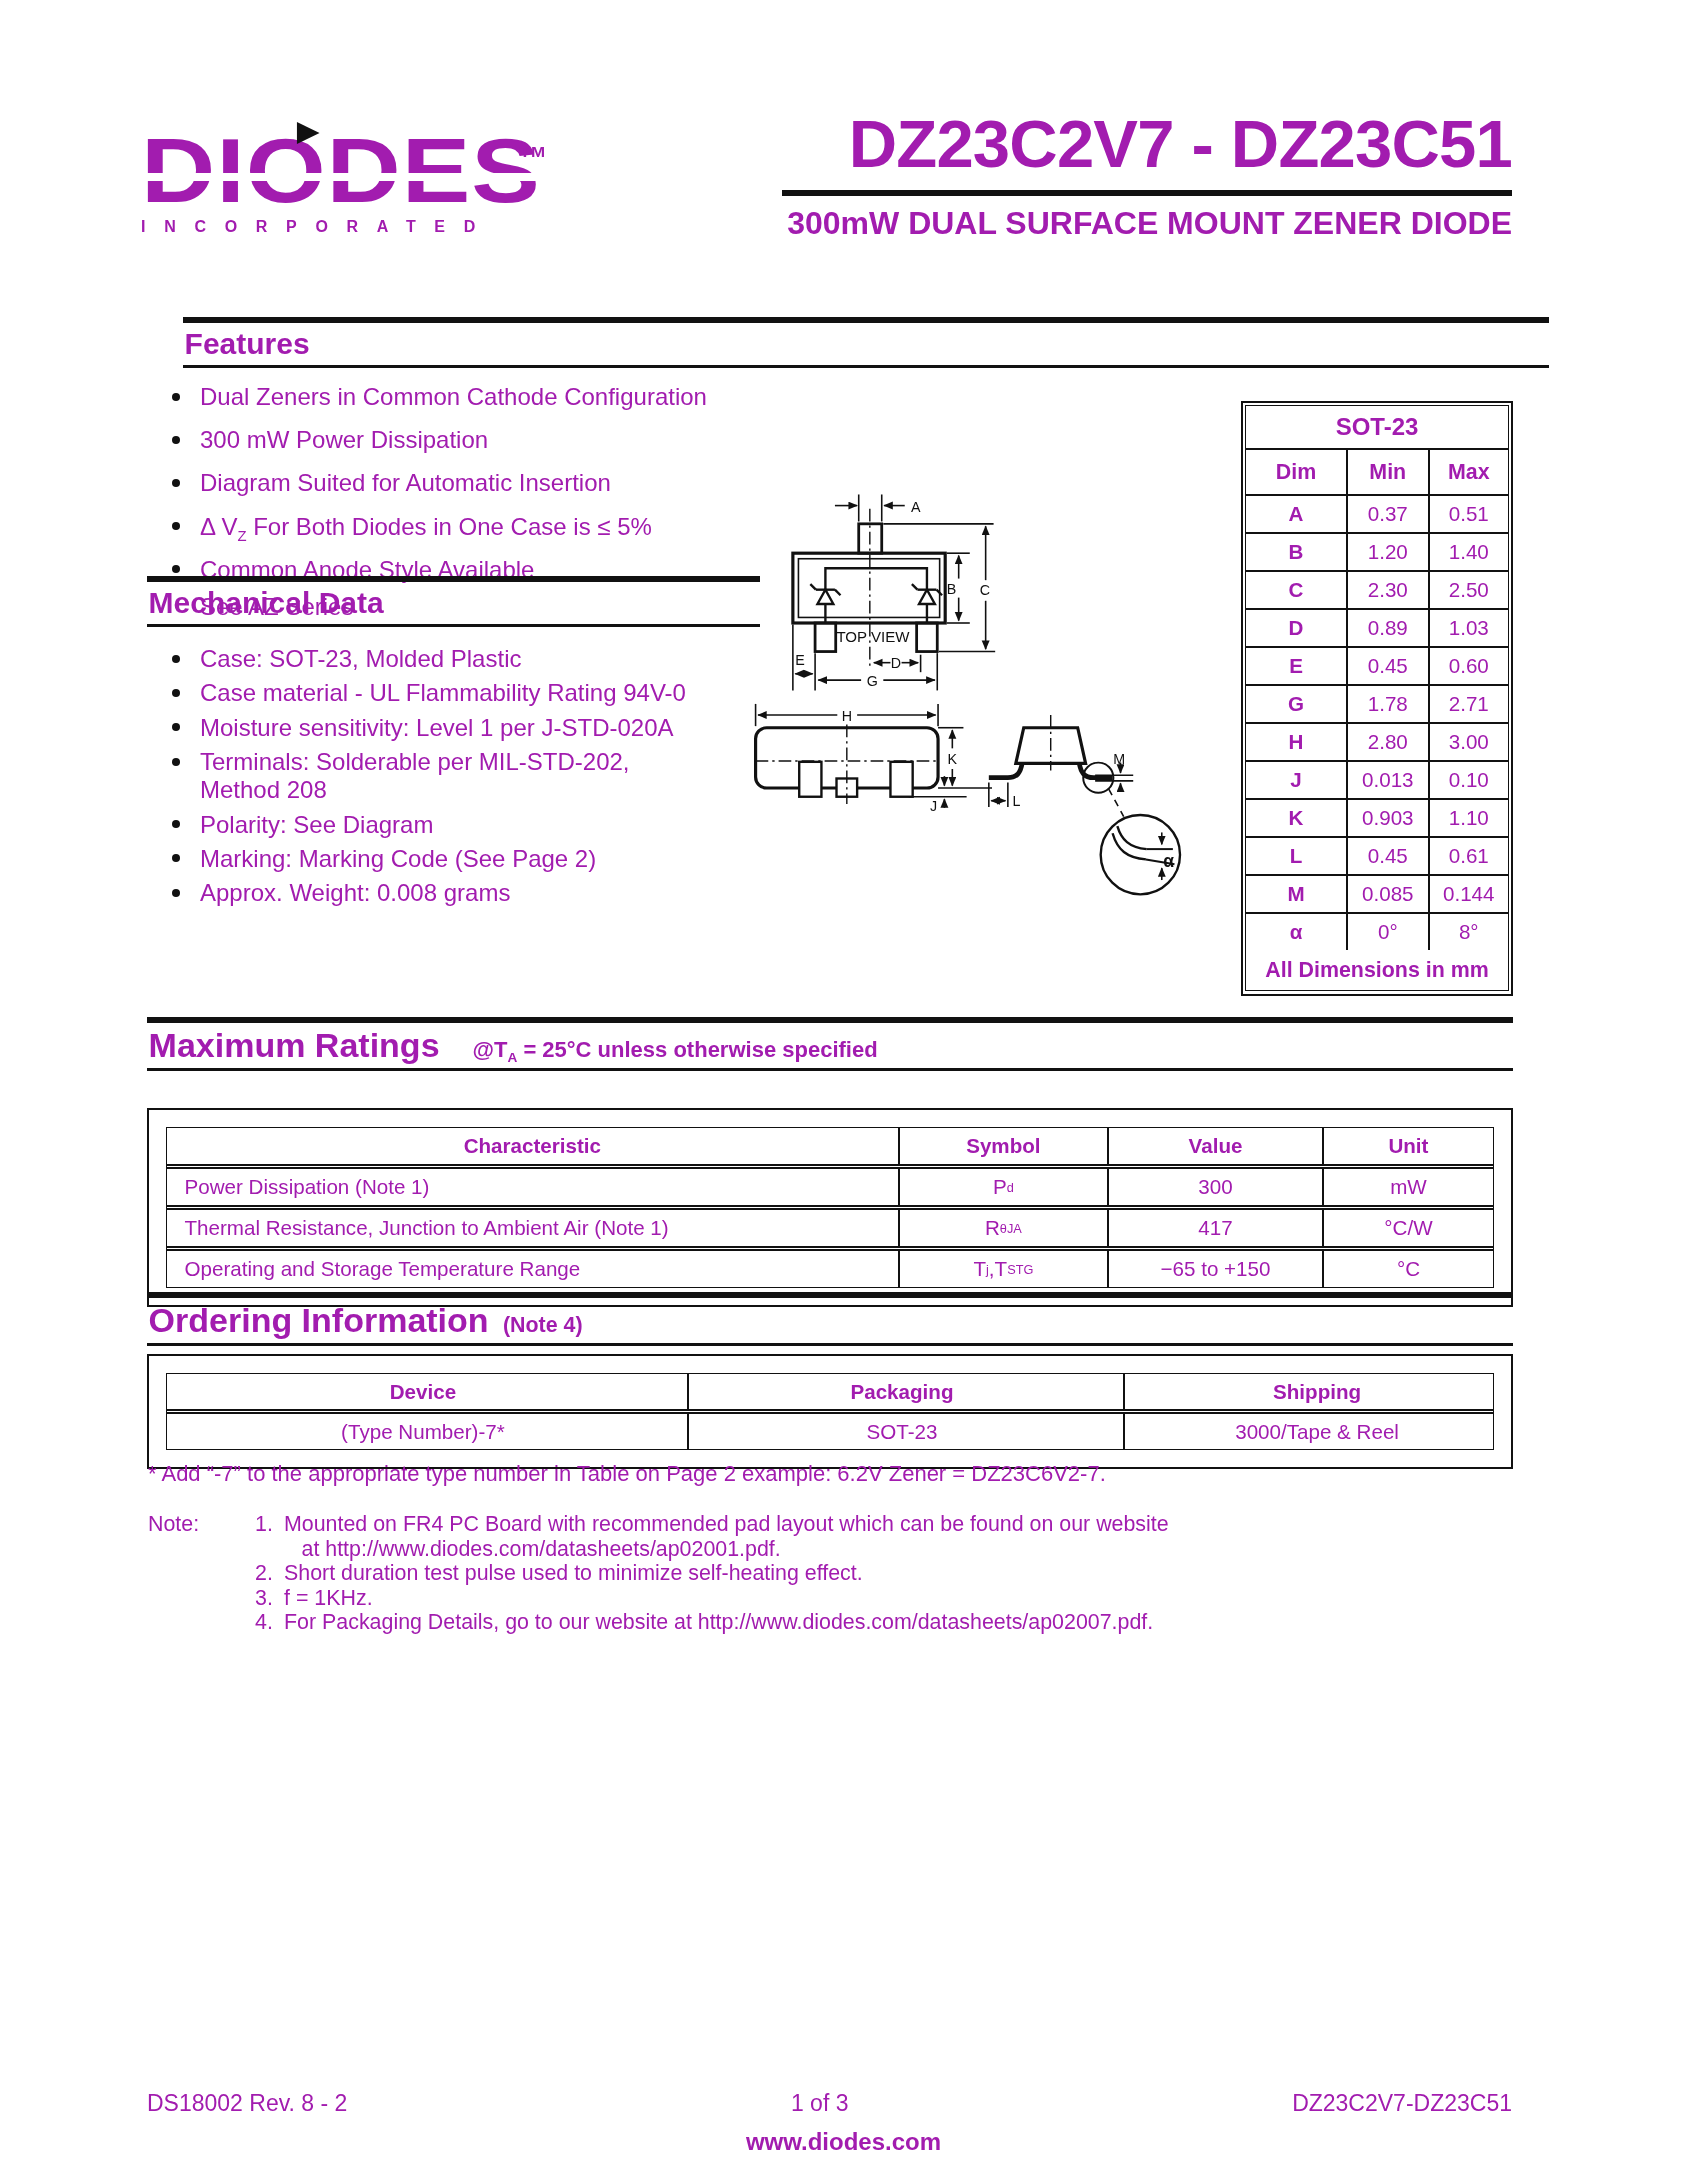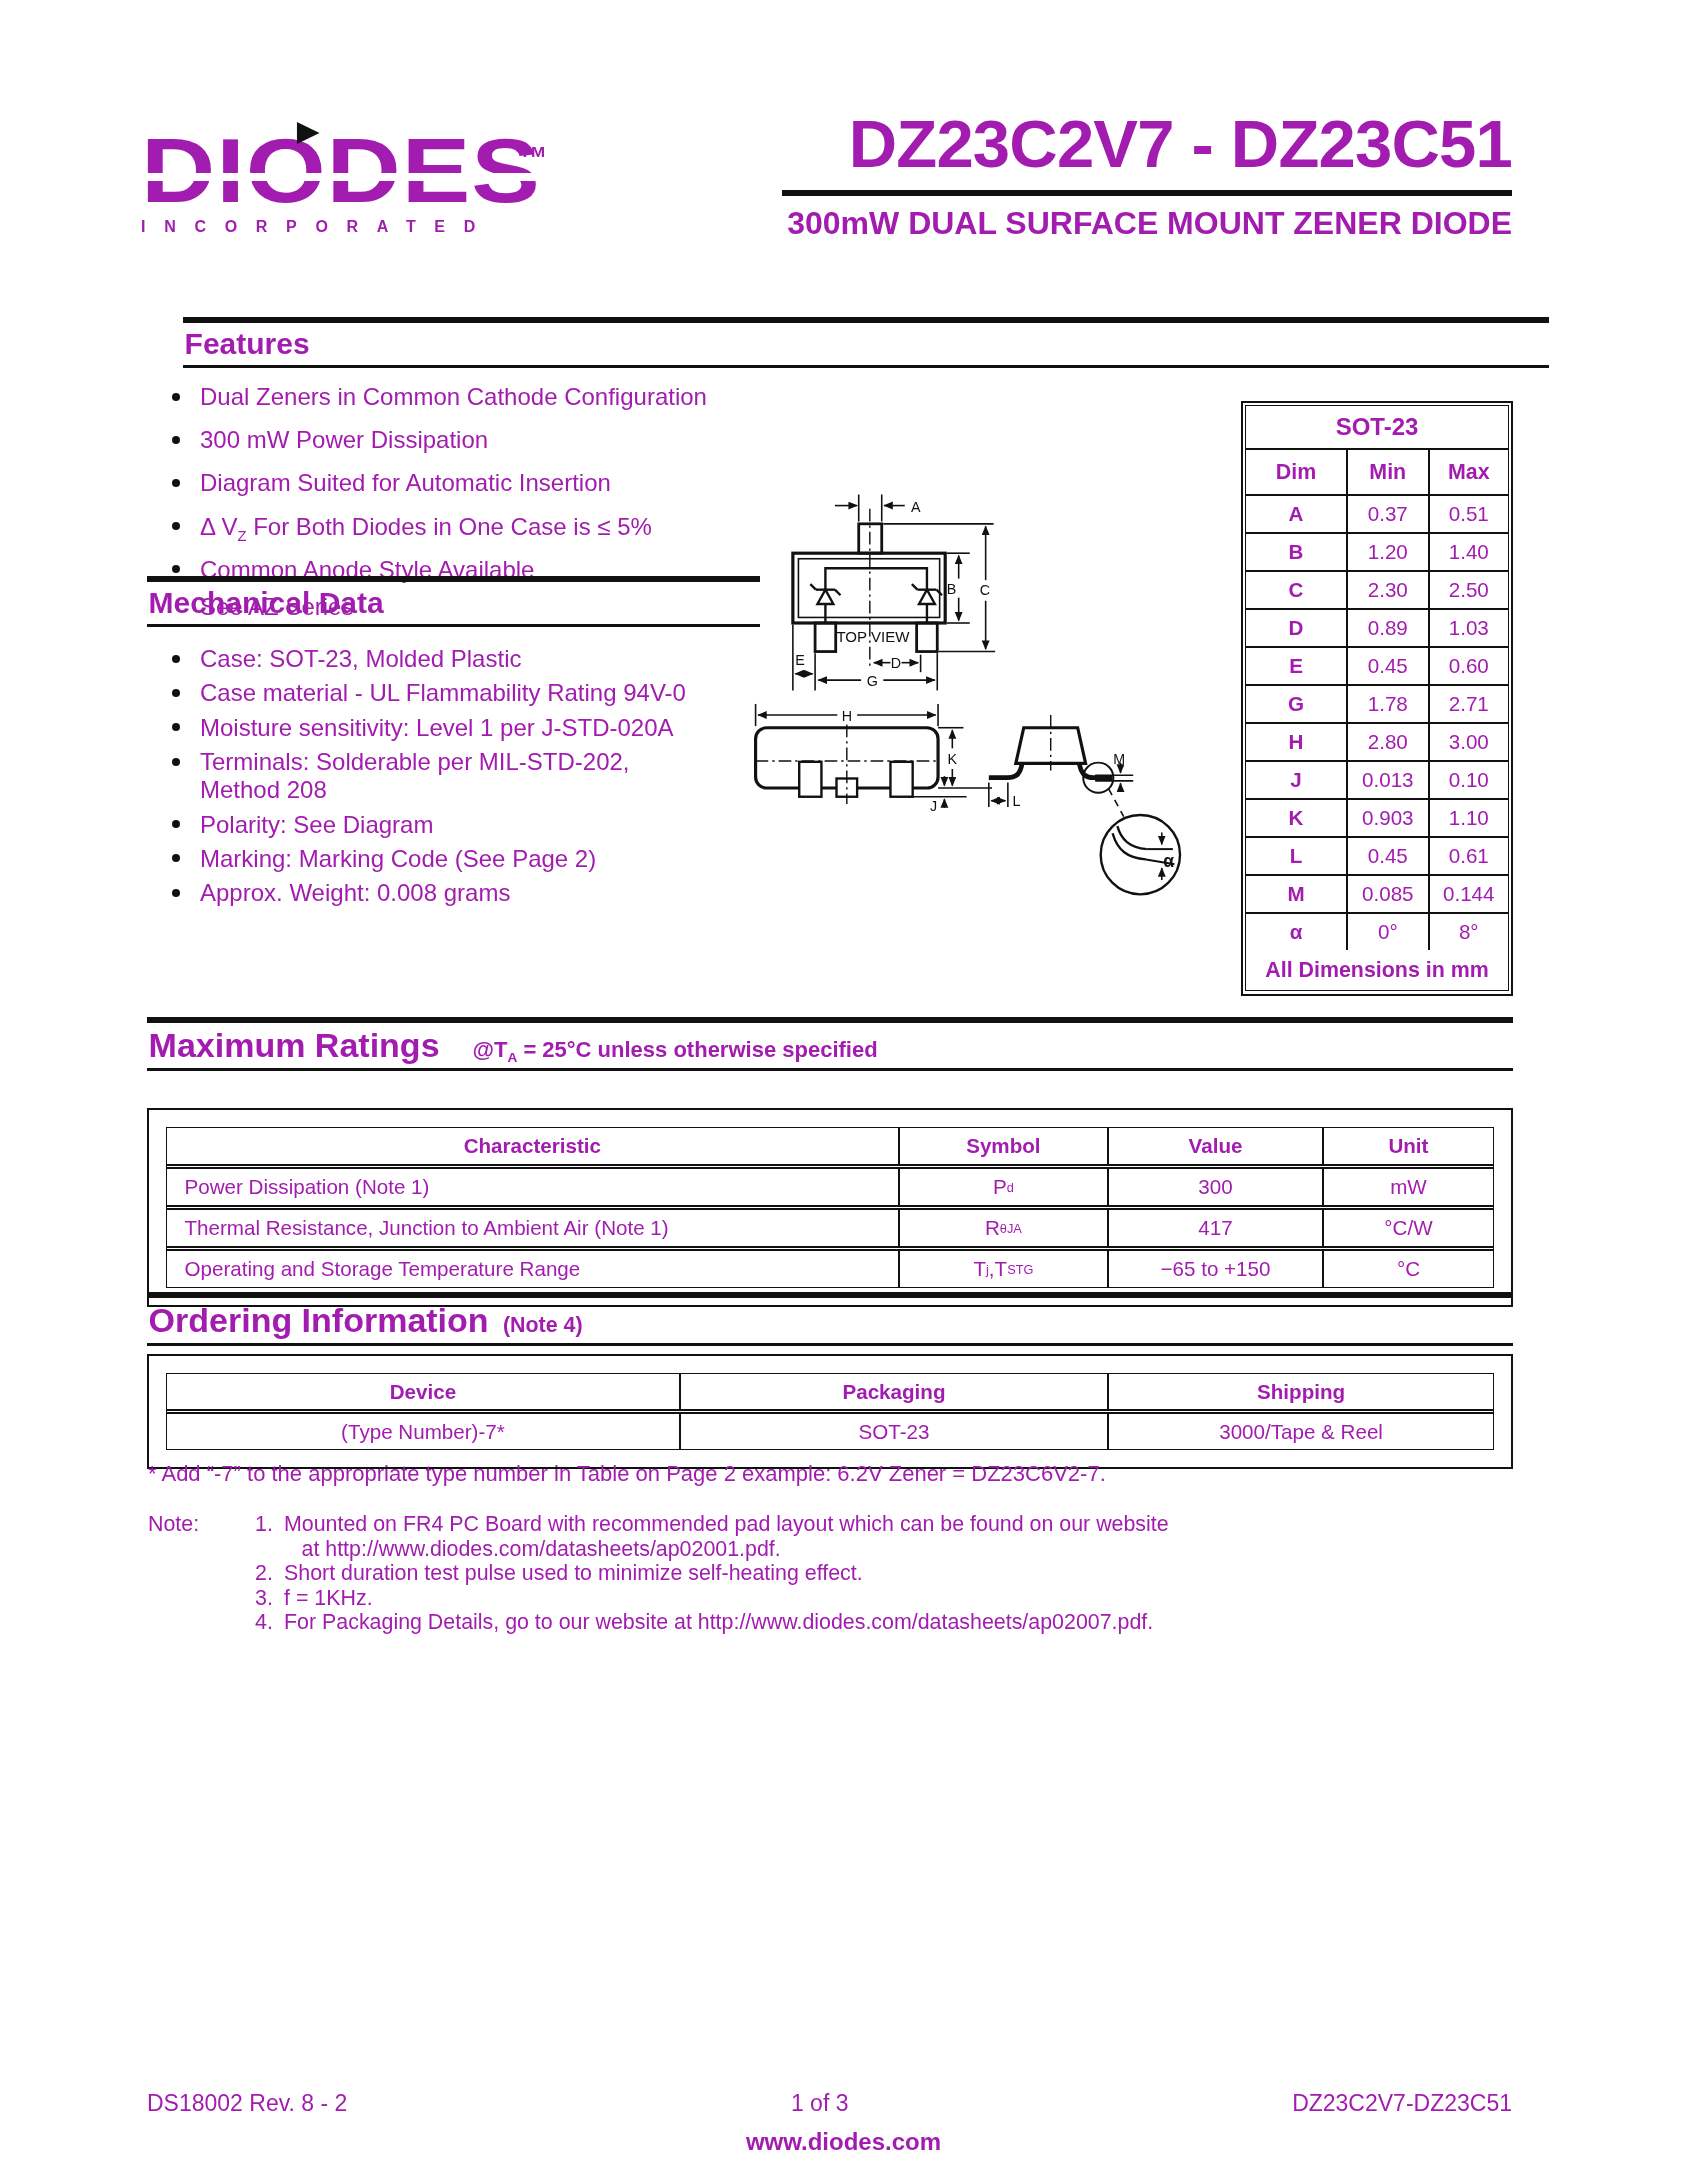--- a/index.html
+++ b/index.html
@@ -65,21 +65,21 @@
   .dtable { position:absolute; border:2.4px solid #111; }
   .dtable-in { border:1.6px solid #111; margin:17px; }
   .trow { display:grid; }
   .trow > div { display:flex; align-items:center; justify-content:center; font-size:20.6px; padding:0 6.4px; }
   .trow > div + div { border-left:2.4px solid #111; }
   .trow.head > div { font-weight:bold; }
   .trow + .trow { border-top:5.6px double #111; }
   .ratings-grid { grid-template-columns:55.1% 15.8% 16.2% 12.9%; }
   .ratings-grid > div { height:36px; }
   .ratings-grid > div.cleft { justify-content:flex-start; padding-left:17.5px; }
-  .ordering-grid { grid-template-columns:38.6% 32.3% 29.1%; }
+  .ordering-grid { grid-template-columns:38.6% 32.3% 29.1%;gap:8px; }
   .ordering-grid > div { height:35px; }
   
   .footnote { position:absolute; left:148px; top:1461px; font-size:22px; }
   .notes { position:absolute; left:148px; top:1512px; display:flex; font-size:21.4px; line-height:24.6px; }
   .notes-label { width:107px; }
   .note-item { display:flex; }
   .note-num { width:29px; }
   .note-l2 { display:block; padding-left:17.5px; }
   .footer-row { position:absolute; left:147px; right:175px; top:2090px;
                 display:flex; justify-content:space-between; font-size:23px; }

